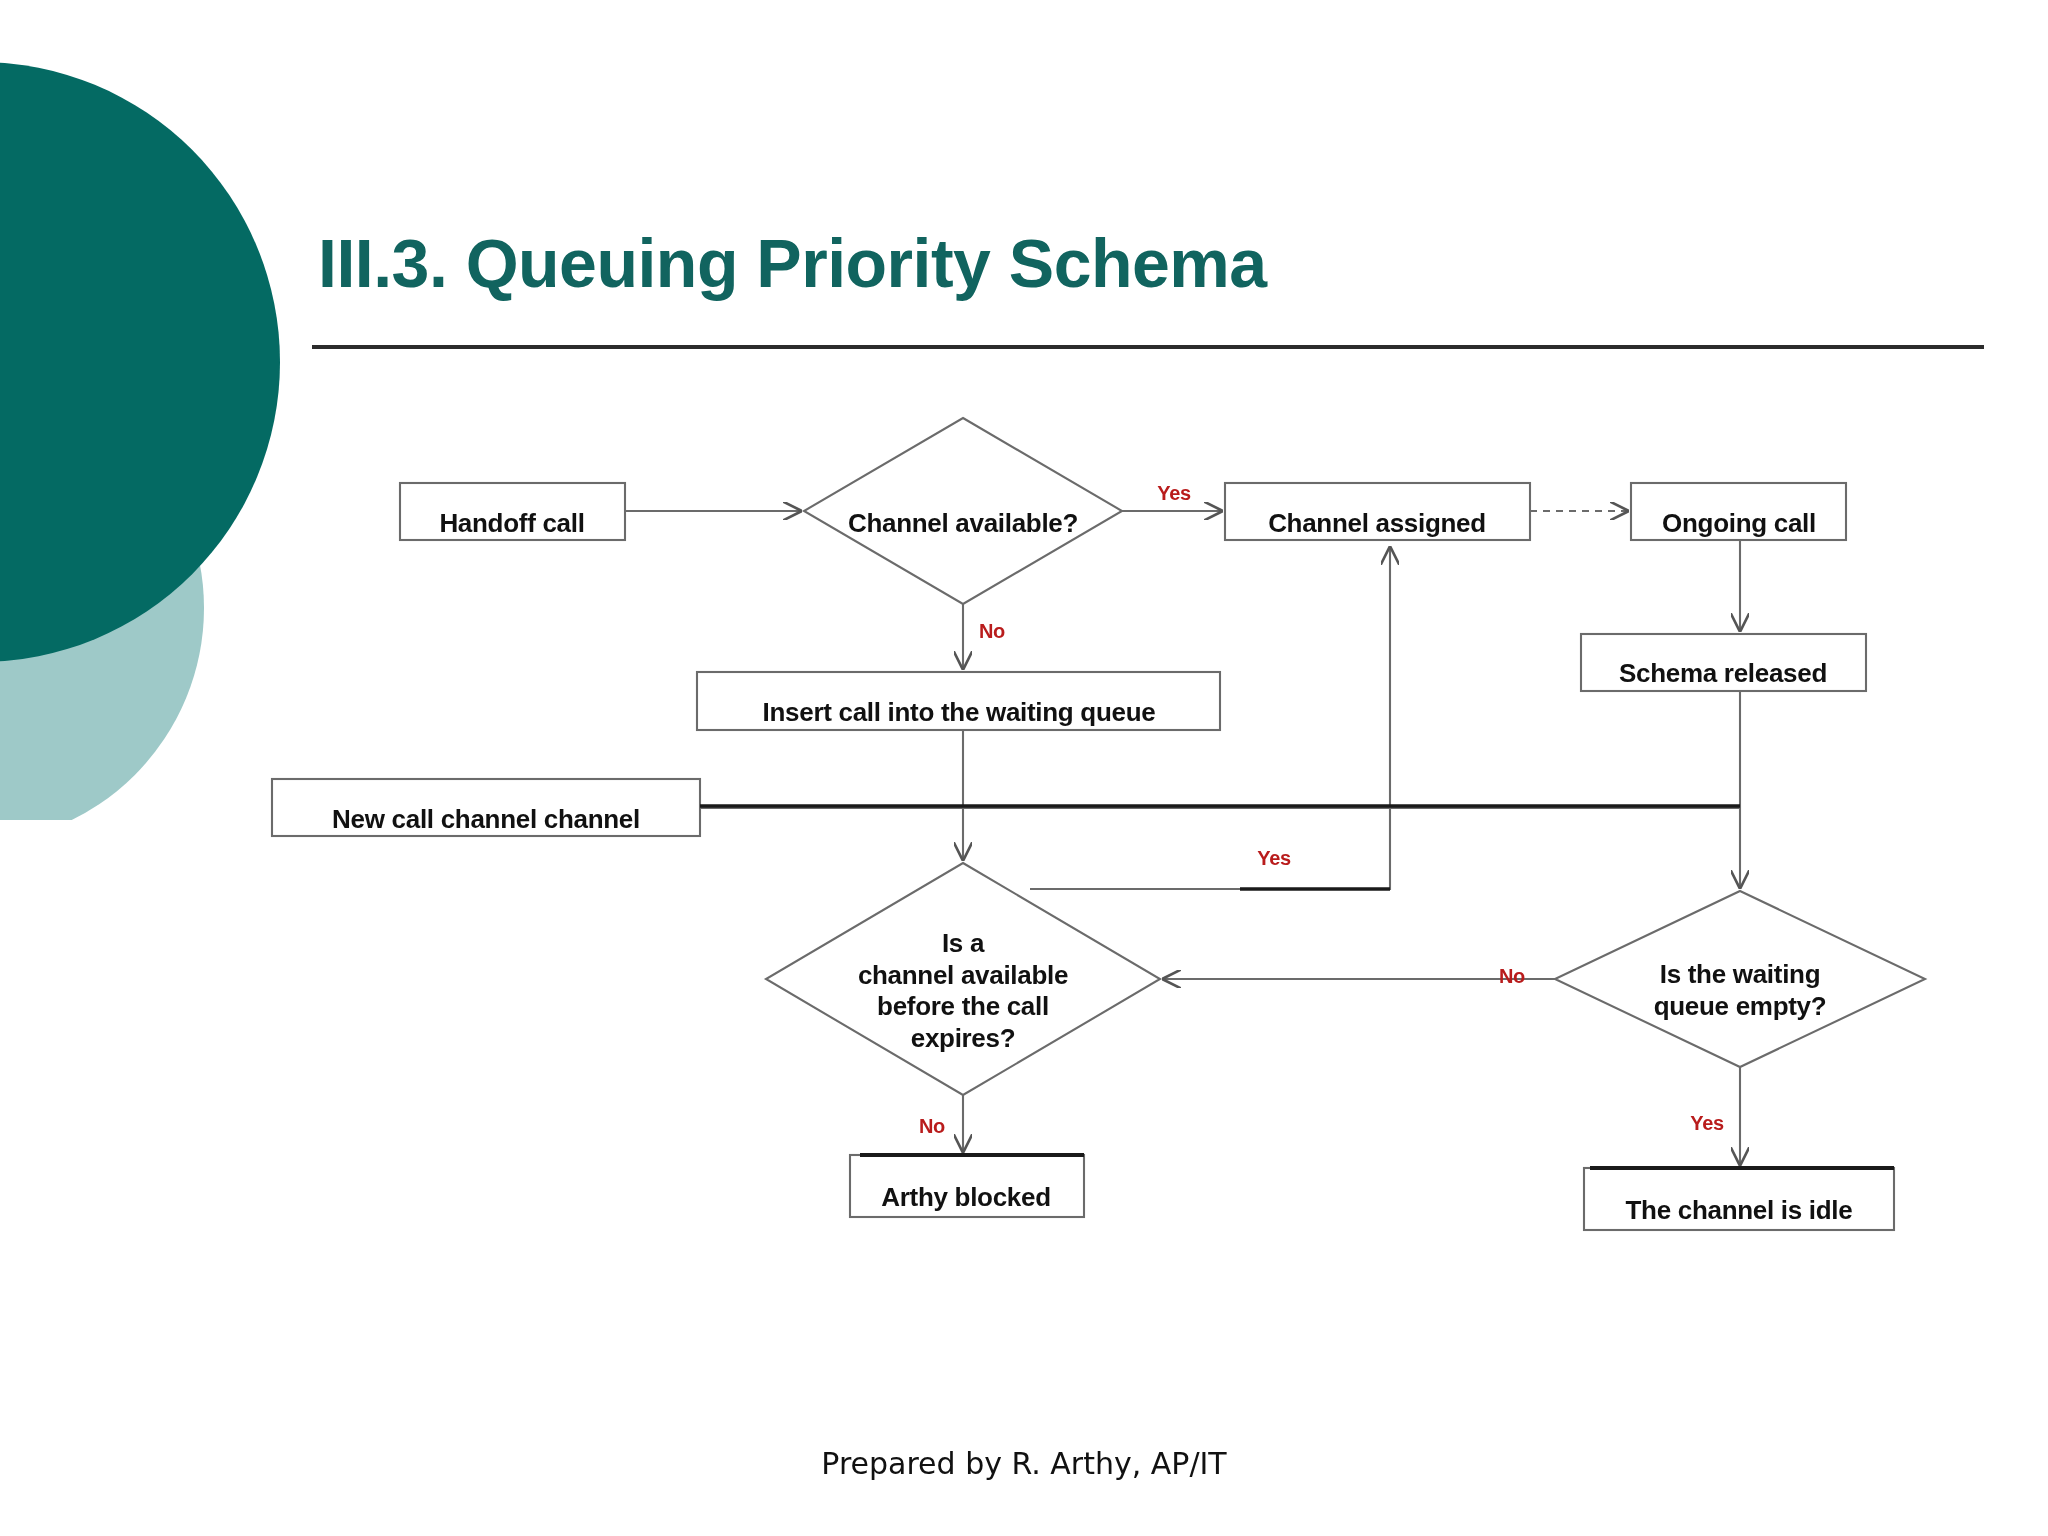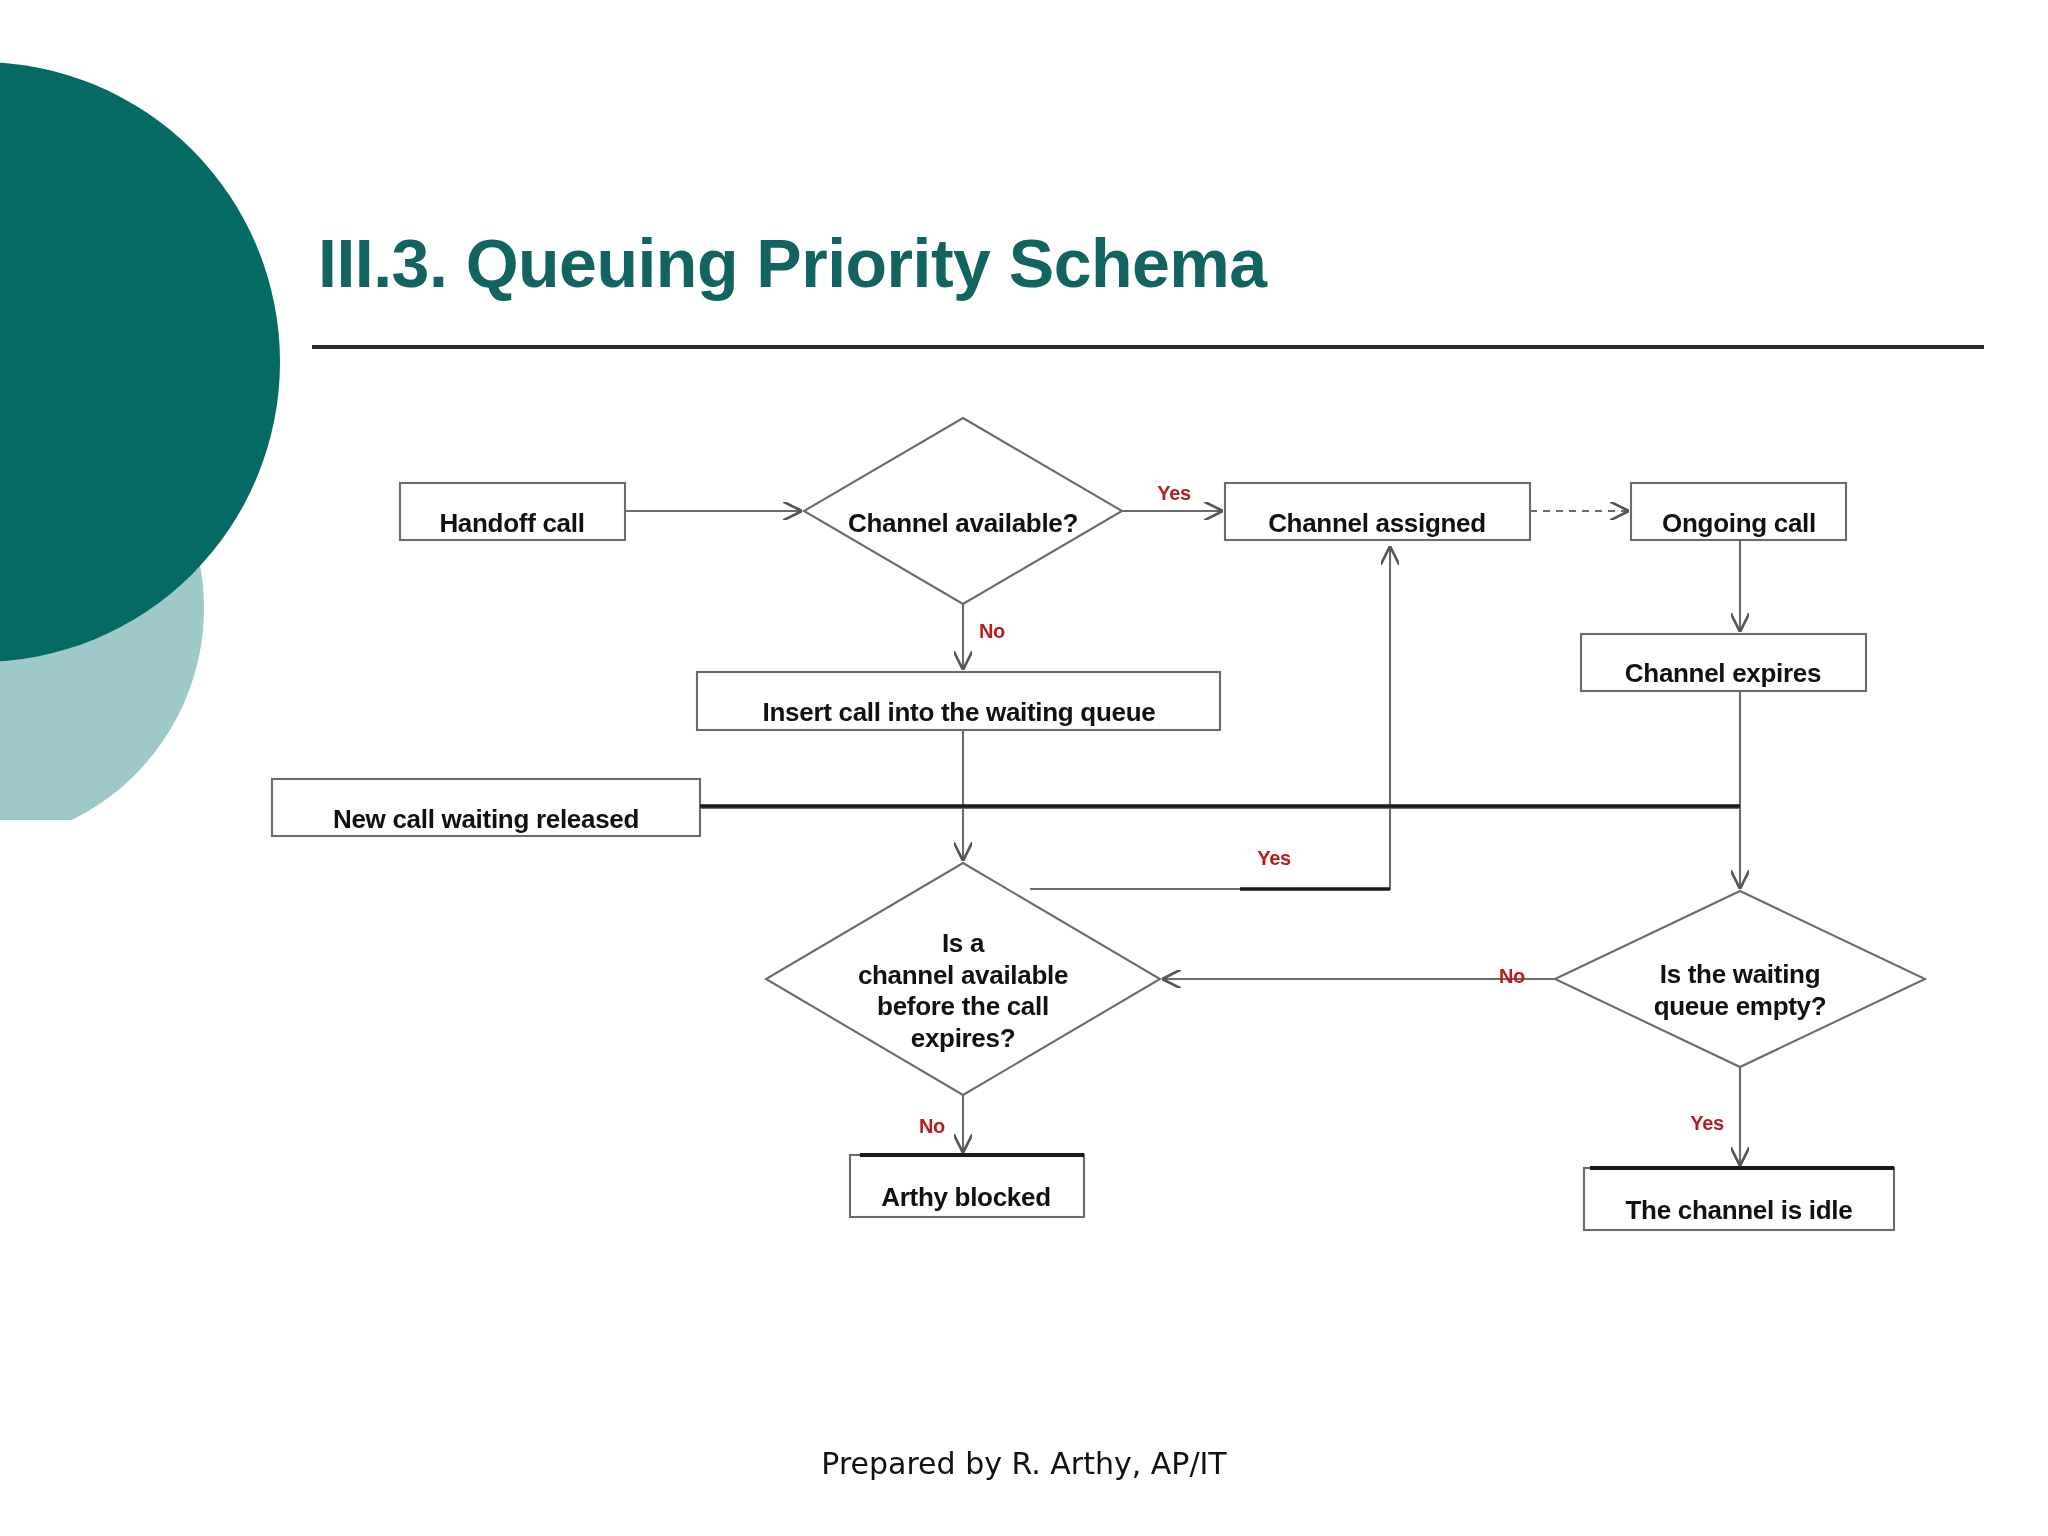--- a/index.html
+++ b/index.html
@@ -203,25 +203,25 @@
   </svg>
 
   <div class="node-label" style="left:512px;  top:512px;">Handoff call</div>
 
   <div class="node-label" style="left:963px;  top:512px;">Channel available?</div>
 
   <div class="node-label" style="left:1377px; top:512px;">Channel assigned</div>
 
   <div class="node-label" style="left:1739px; top:512px;text-align:center;">Ongoing call</div>
 
-  <div class="node-label" style="left:1723px; top:662px;">Channel expires</div>
+  <div class="node-label" style="left:1723px; top:662px;">Schema released</div>
 
   <div class="node-label" style="left:959px;  top:701px;">Insert call into the waiting queue</div>
 
-  <div class="node-label" style="left:486px;  top:808px;">New call waiting released</div>
+  <div class="node-label" style="left:486px;  top:808px;">New call channel channel</div>
 
   <div class="node-label" style="left:963px;  top:979px;">Is a
 channel available
 before the call
 expires?</div>
 
   <div class="node-label" style="left:1740px; top:979px;">Is the waiting
 queue empty?</div>
 
   <div class="node-label" style="left:966px;  top:1186px;">Arthy blocked</div>

